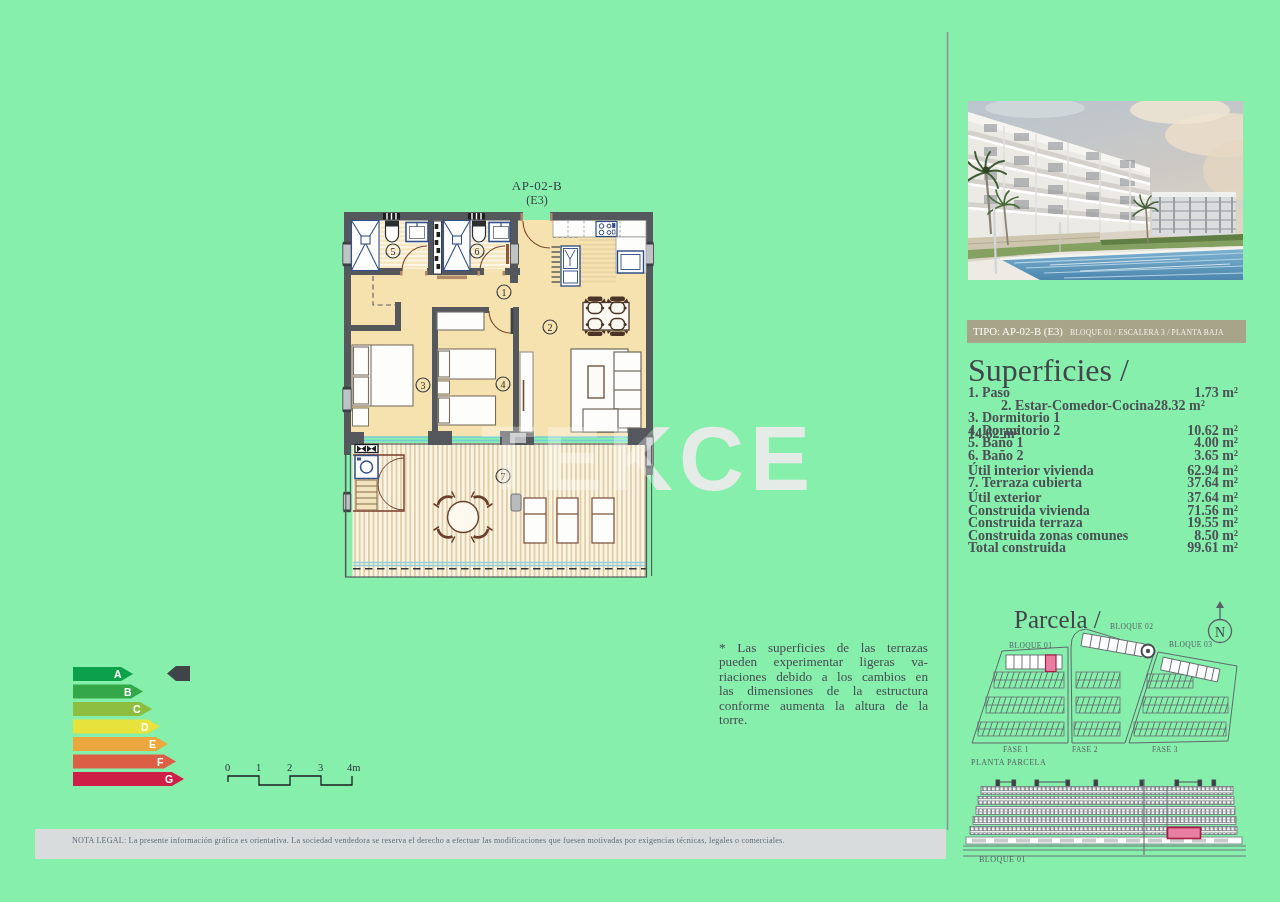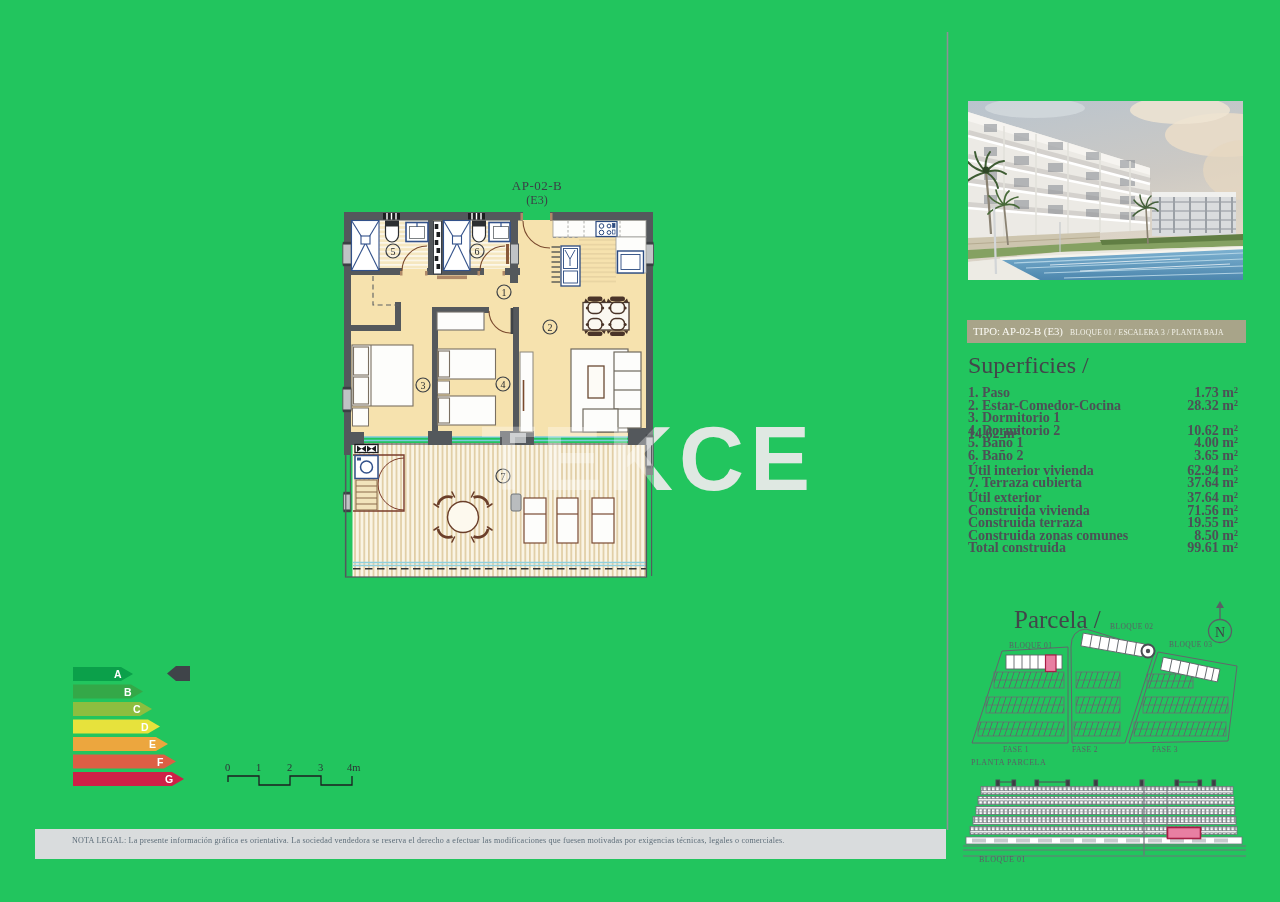--- a/index.html
+++ b/index.html
@@ -1,16 +1,16 @@
 <!DOCTYPE html>
 <html><head>
 <meta charset="utf-8">
 <style>
   html,body{margin:0;padding:0;background:#ffffff;}
-  .page{position:relative;width:1280px;height:902px;background:#22c55e;overflow:hidden;
+  .page{position:relative;width:1280px;height:902px;background:#86efac;overflow:hidden;
         font-family:"Liberation Serif", serif;}
   .abs{position:absolute;}
   svg{display:block;}
   .h1{font-family:"Liberation Serif",serif;color:#3f4347;}
 </style>
 </head>
 <body>
 <div class="page">
 
 <svg class="abs" style="left:0;top:0" width="1280" height="902" viewBox="0 0 1280 902">
@@ -793,32 +793,32 @@
     <text x="347" y="771">4m</text>
   </g>
   <path d="M228 782 v-6 h31 v9 h31 v-9 h31 v9 h31 v-9" fill="none" stroke="#1c1e20" stroke-width="1.3"></path>
 
   <rect x="35" y="829" width="911" height="30" fill="#d9dcdd"></rect>
   <text x="72" y="843" font-family="Liberation Serif, serif" font-size="8.1" fill="#5d6d79" letter-spacing="0.2">NOTA LEGAL: La presente información gráfica es orientativa. La sociedad vendedora se reserva el derecho a efectuar las modificaciones que fuesen motivadas por exigencias técnicas, legales o comerciales.</text>
 </g>
 </svg>
 
 
-<div class="abs h1" style="left:968px;top:352px;font-size:24px;color:#42464a;">Superficies /</div>
+<div class="abs h1" style="left:968px;top:352px;font-size:32px;color:#42464a;">Superficies /</div>
 
 <div class="abs h1" style="left:1014px;top:606px;font-size:25px;color:#42464a;">Parcela /</div>
 
 <div class="abs" style="left:968px;top:385px;width:270px;font-family:'Liberation Serif',serif;font-size:14px;font-weight:bold;color:#4c5156;">
 
   <div style="display:flex;justify-content:space-between;height:12.5px;">
         <span>1. Paso</span>
         <span>1.73 m²</span>
       </div>
 
-  <div style="display:flex;justify-content:space-between;height:12.5px;">
+  <div style="display:flex;justify-content:center;height:12.5px;">
         <span>2. Estar-Comedor-Cocina</span>
         <span>28.32 m²</span>
       </div>
 
   <div style="display:flex;justify-content:space-between;height:12.5px;flex-direction:column;">
         <span>3. Dormitorio 1</span>
         <span>14.62 m²</span>
       </div>
 
   <div style="display:flex;justify-content:space-between;height:12.5px;">
@@ -865,14 +865,22 @@
         <span>Construida zonas comunes</span>
         <span>8.50 m²</span>
       </div>
 
   <div style="display:flex;justify-content:space-between;height:12.5px;gap:20px;">
         <span>Total construida</span>
         <span>99.61 m²</span>
       </div>
 </div>
 
-
+<div class="abs" style="left:719px;top:641px;width:209px;font-family:'Liberation Serif',serif;font-size:13.2px;line-height:14.4px;color:#474c52;">
+  <div style="text-align:justify;text-align-last:justify;">* Las superficies de las terrazas</div>
+  <div style="text-align:justify;text-align-last:justify;">pueden experimentar ligeras va-</div>
+  <div style="text-align:justify;text-align-last:justify;">riaciones debido a los cambios en</div>
+  <div style="text-align:justify;text-align-last:justify;">las dimensiones de la estructura</div>
+  <div style="text-align:justify;text-align-last:justify;">conforme aumenta la altura de la</div>
+  <div>torre.</div>
 </div>
 
+</div>
+
 </body></html>

